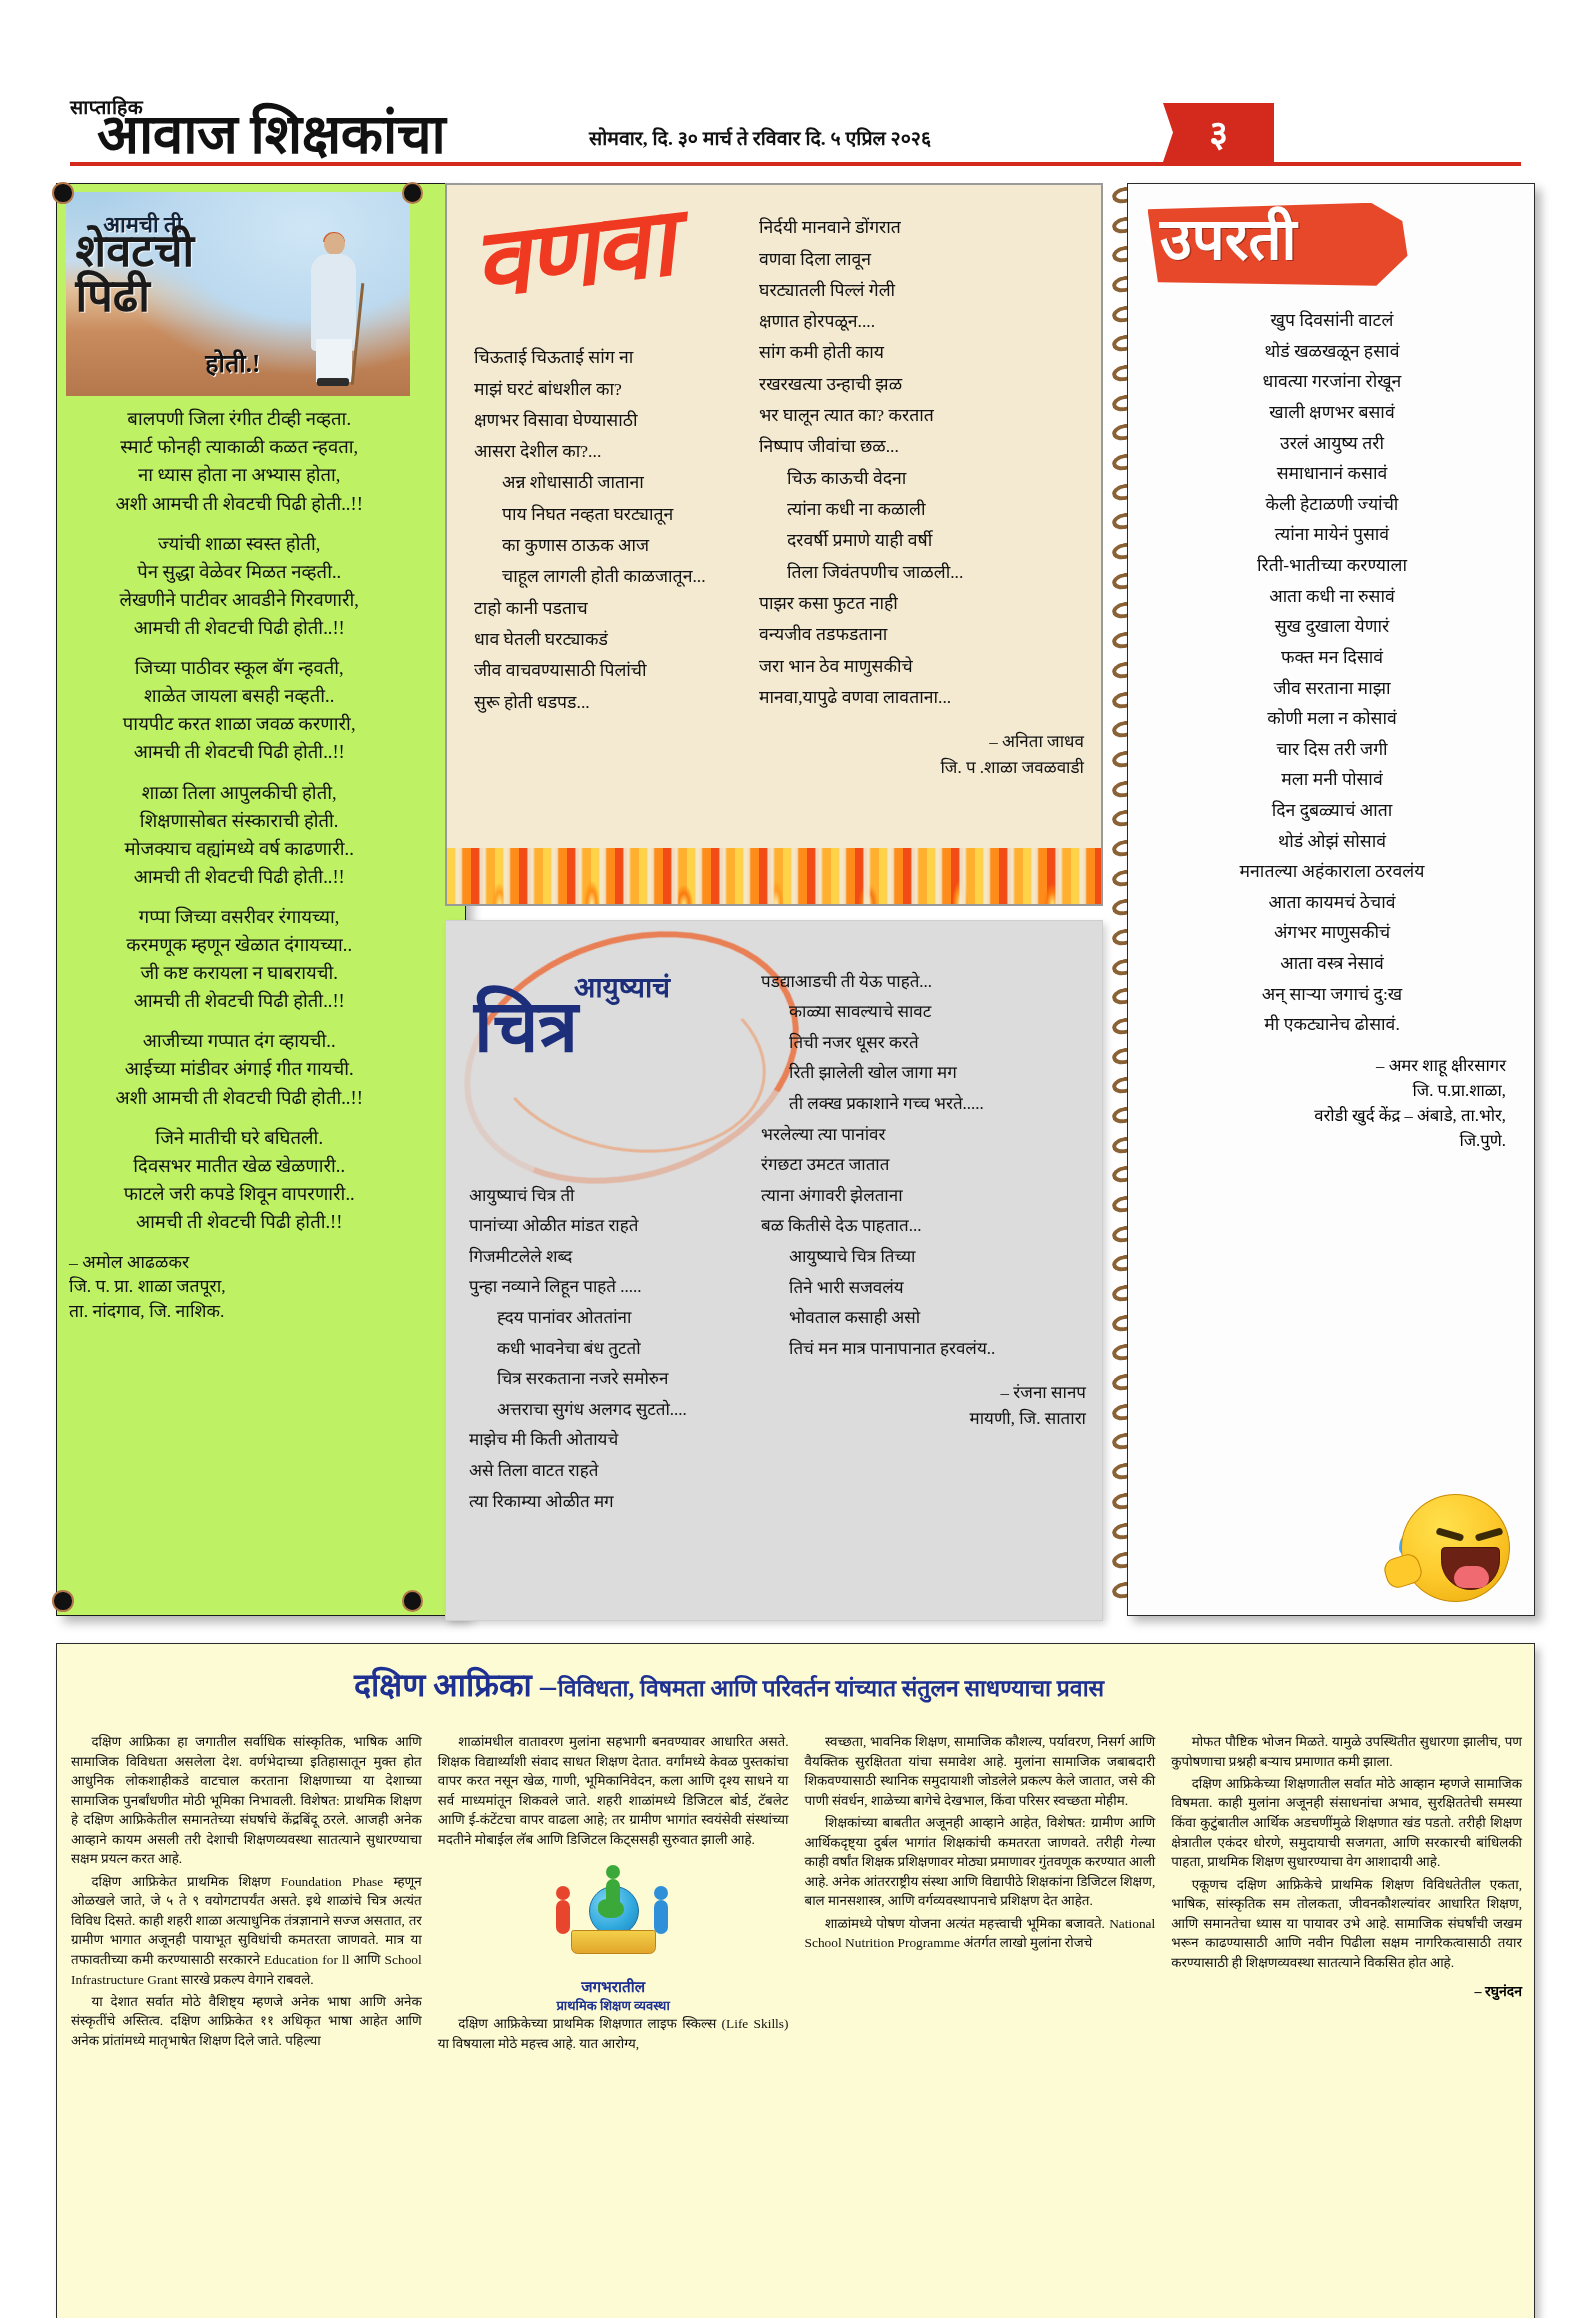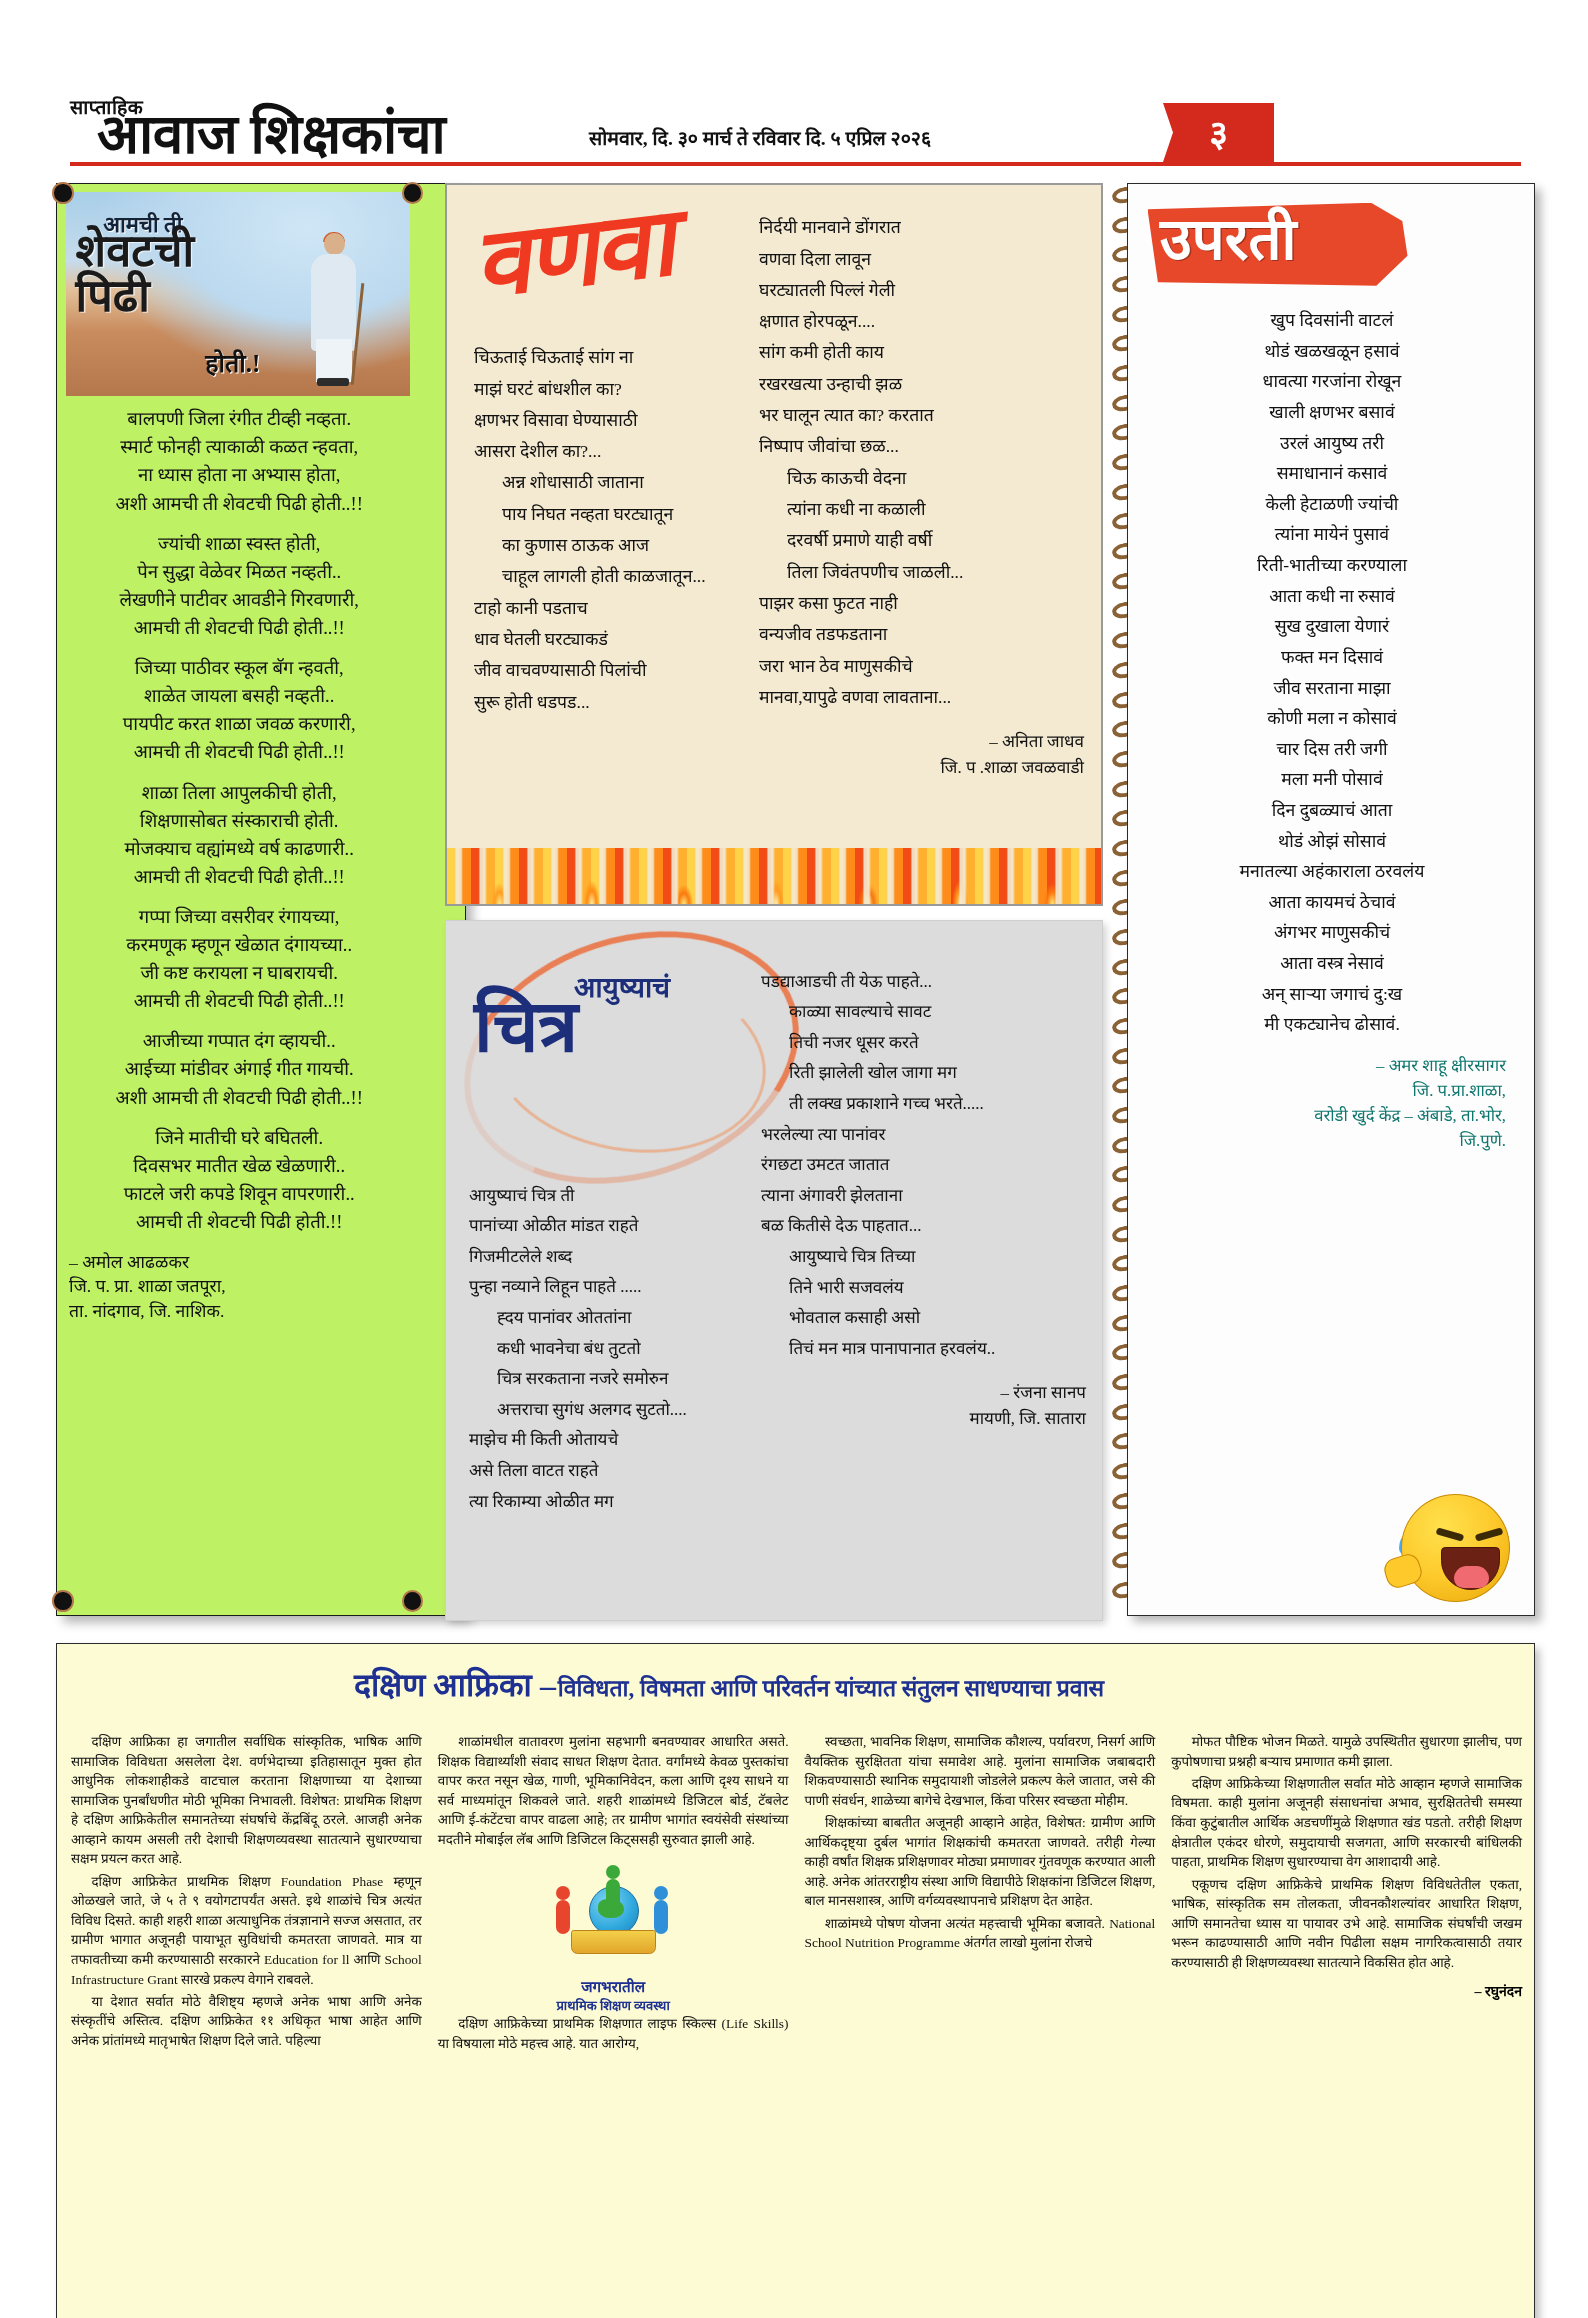--- a/index.html
+++ b/index.html
@@ -173,21 +173,21 @@
   .uprati-title {
     position:absolute; left:32px; top:27px;
     font-family:"Liberation Serif","DejaVu Serif",serif;
     font-size:58px; font-weight:700; color:#ffffff; line-height:1;
     text-shadow:1.4px 1.4px 0 rgba(0,0,0,.30);
   }
   .u-body { position:absolute; left:0; top:121px; width:408px; }
   .ul2 { font-family:"Liberation Serif","DejaVu Serif",serif;
         font-size:17.6px; line-height:1.74; color:#111; text-align:center; white-space:nowrap; }
   .u-sign { margin-top:13px; text-align:right; padding-right:30px;
-     font-family:"Liberation Serif",serif; font-size:16.7px; line-height:1.5; color:#0f766e; }
+     font-family:"Liberation Serif",serif; font-size:16.7px; line-height:1.5; color:#000000; }
   .emoji-laugh { position:absolute; right:13px; bottom:4.6px; width:134px; height:125px; }
   .em-face { position:absolute; left:14px; top:8.3px; width:109px; height:108px; border-radius:50%;
      background:radial-gradient(circle at 38% 30%, #ffe14d 0%, #fdc92b 52%, #e8a405 100%);
      border:1.9px solid #c98a04; }
   .em-eyeL,.em-eyeR { position:absolute; top:36px; width:28px; height:6.5px; background:#3a2a06; border-radius:3.7px; }
   .em-eyeL { left:34px; transform:rotate(16deg); }
   .em-eyeR { left:73px; transform:rotate(-16deg); }
   .em-mouth { position:absolute; left:39px; top:52px; width:59px; height:43px;
      background:#6b2113; border-radius:4.6px 4.6px 32px 32px; border:1.9px solid #4b1409; }
   .em-tongue { position:absolute; left:12px; top:18.5px; width:35px; height:22px; background:#f06a72; border-radius:18.5px 18.5px 14px 14px; }

